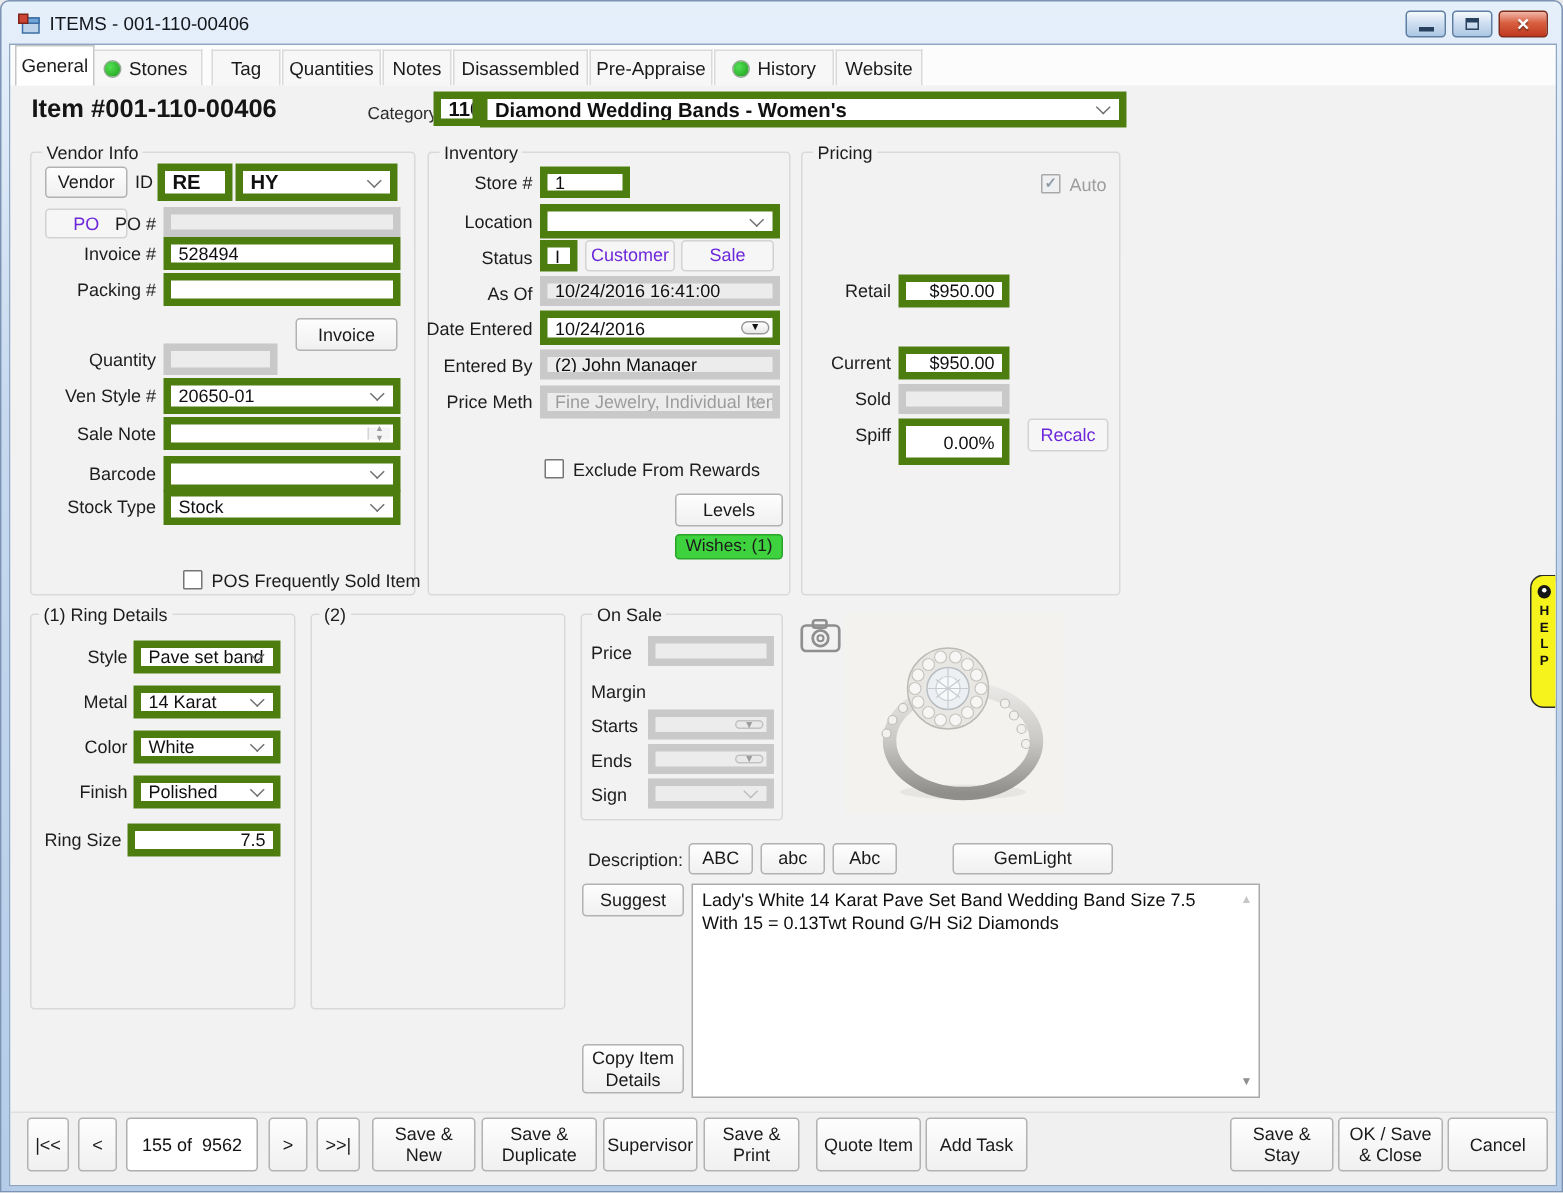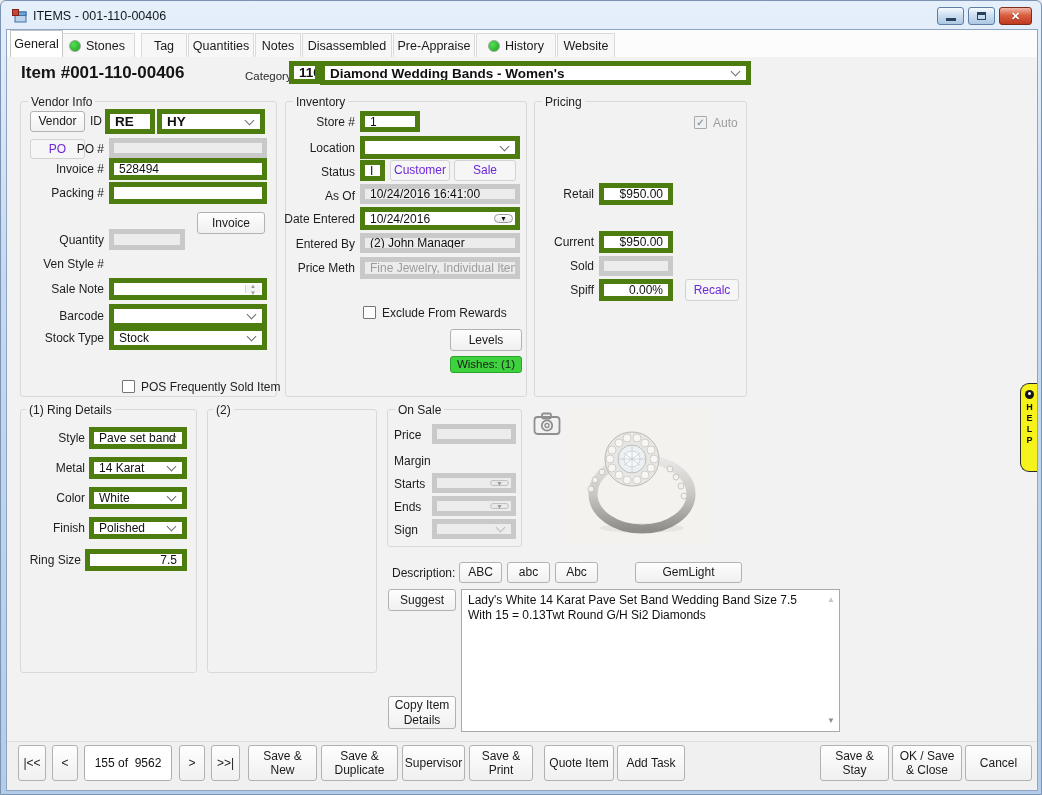--- a/index.html
+++ b/index.html
@@ -191,20 +191,24 @@
     <div class="input" style="left:102px;top:128px;width:158px;height:22px;">528494</div>
 
     <div class="lbl" style="left:2px;top:156px;width:95px;">Packing #</div>
     <div class="input" style="left:102px;top:152px;width:158px;height:22px;"></div>
 
     <div class="lbl" style="left:2px;top:203px;width:95px;">Quantity</div>
     <div class="input dis" style="left:102px;top:199px;width:76px;height:21px;"></div>
     <div class="btn" style="left:190px;top:182px;width:68px;height:22px;">Invoice</div>
 
     <div class="lbl" style="left:2px;top:227px;width:95px;">Ven Style #</div>
+    <div class="input select" style="left:102px;top:222px;width:158px;height:24px;">
+      <span>20650-01</span>
+      <span class="chev"></span>
+    </div>
 
     <div class="lbl" style="left:2px;top:252px;width:95px;">Sale Note</div>
     <div class="input" style="left:102px;top:248px;width:158px;height:22px;">
       <span></span>
       <span class="spinner">
         <span>▲</span>
         <span>▼</span>
       </span>
     </div>
 
@@ -275,21 +279,21 @@
     <div class="lbl" style="left:500px;top:157px;width:87px;">Retail</div>
     <div class="input right" style="left:592px;top:153px;width:74px;height:22px;">$950.00</div>
 
     <div class="lbl" style="left:500px;top:205px;width:87px;">Current</div>
     <div class="input right" style="left:592px;top:201px;width:74px;height:22px;">$950.00</div>
 
     <div class="lbl" style="left:500px;top:229px;width:87px;">Sold</div>
     <div class="input dis" style="left:592px;top:226px;width:74px;height:20px;"></div>
 
     <div class="lbl" style="left:500px;top:253px;width:87px;">Spiff</div>
-    <div class="input right" style="left:592px;top:249px;width:74px;height:22px;">0.00%</div>
+    <div class="input right" style="left:592px;top:249px;width:74px;height:31px;">0.00%</div>
     <div class="btn dis" style="left:678px;top:249px;width:54px;height:22px;">Recalc</div>
 
     <div class="group" style="left:13px;top:379px;width:177px;height:264px;"></div>
     <div class="group-label" style="left:19px;top:373px;">(1) Ring Details</div>
 
     <div class="lbl" style="left:6px;top:401px;width:72px;">Style</div>
     <div class="input select" style="left:82px;top:397px;width:98px;height:22px;">
       <span>Pave set band</span>
       <span class="chev"></span>
     </div>

